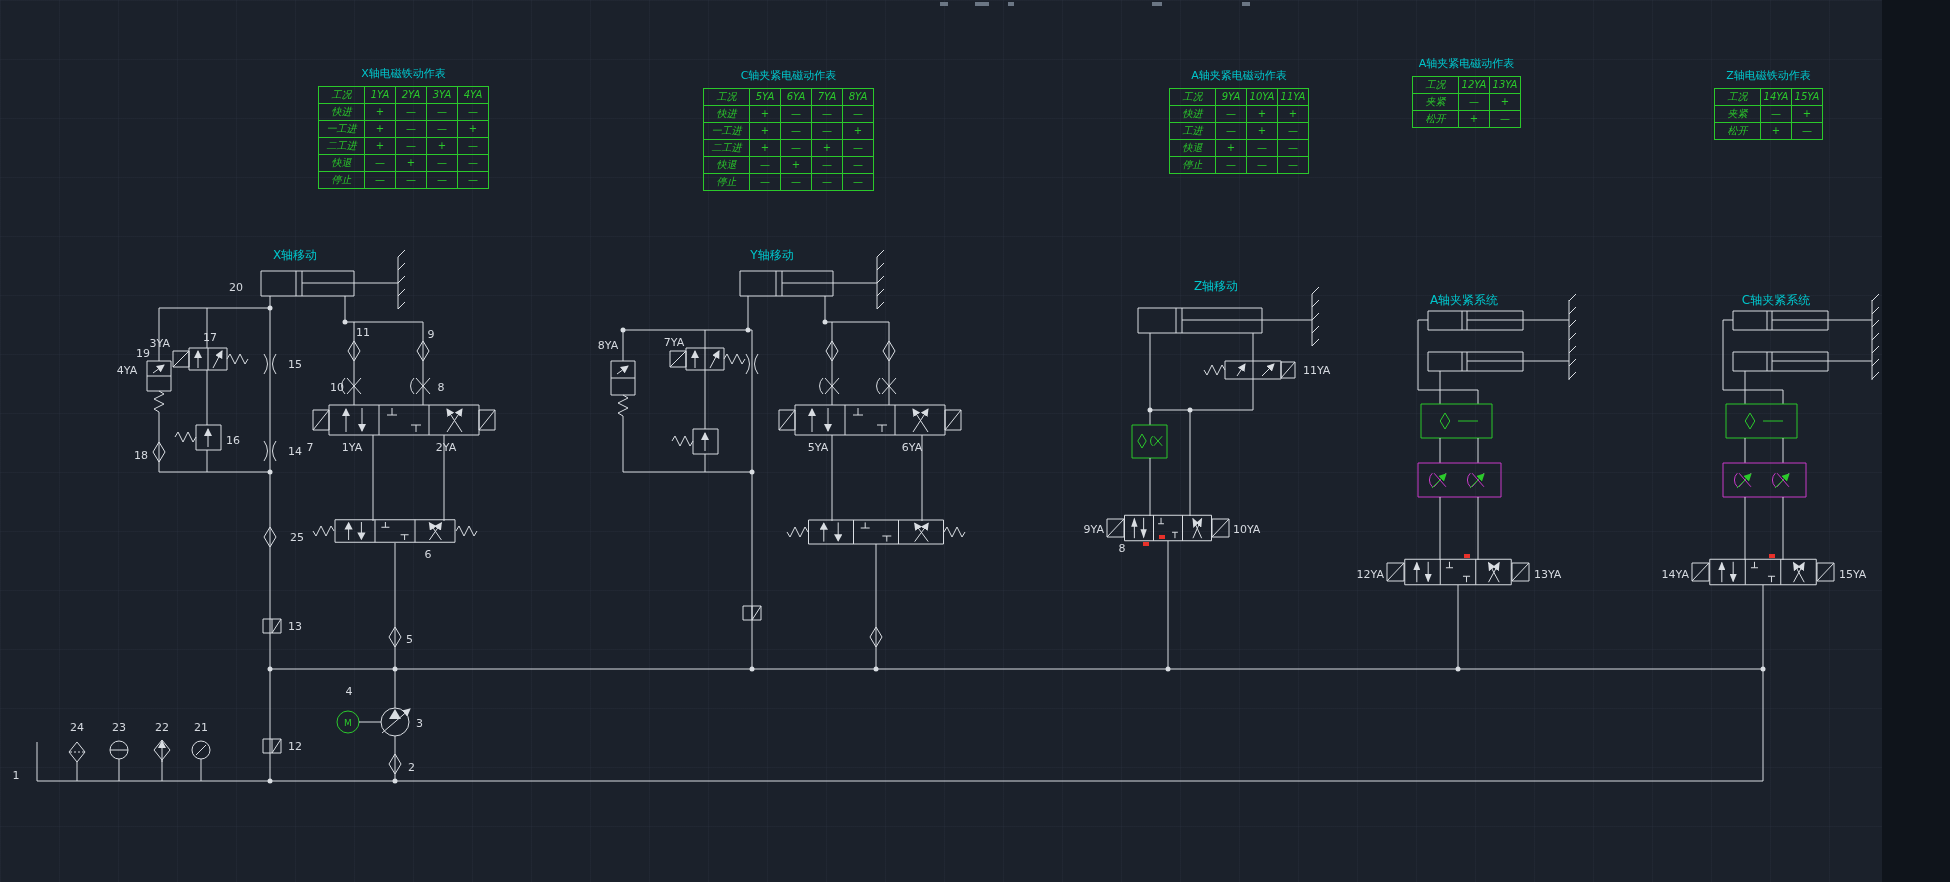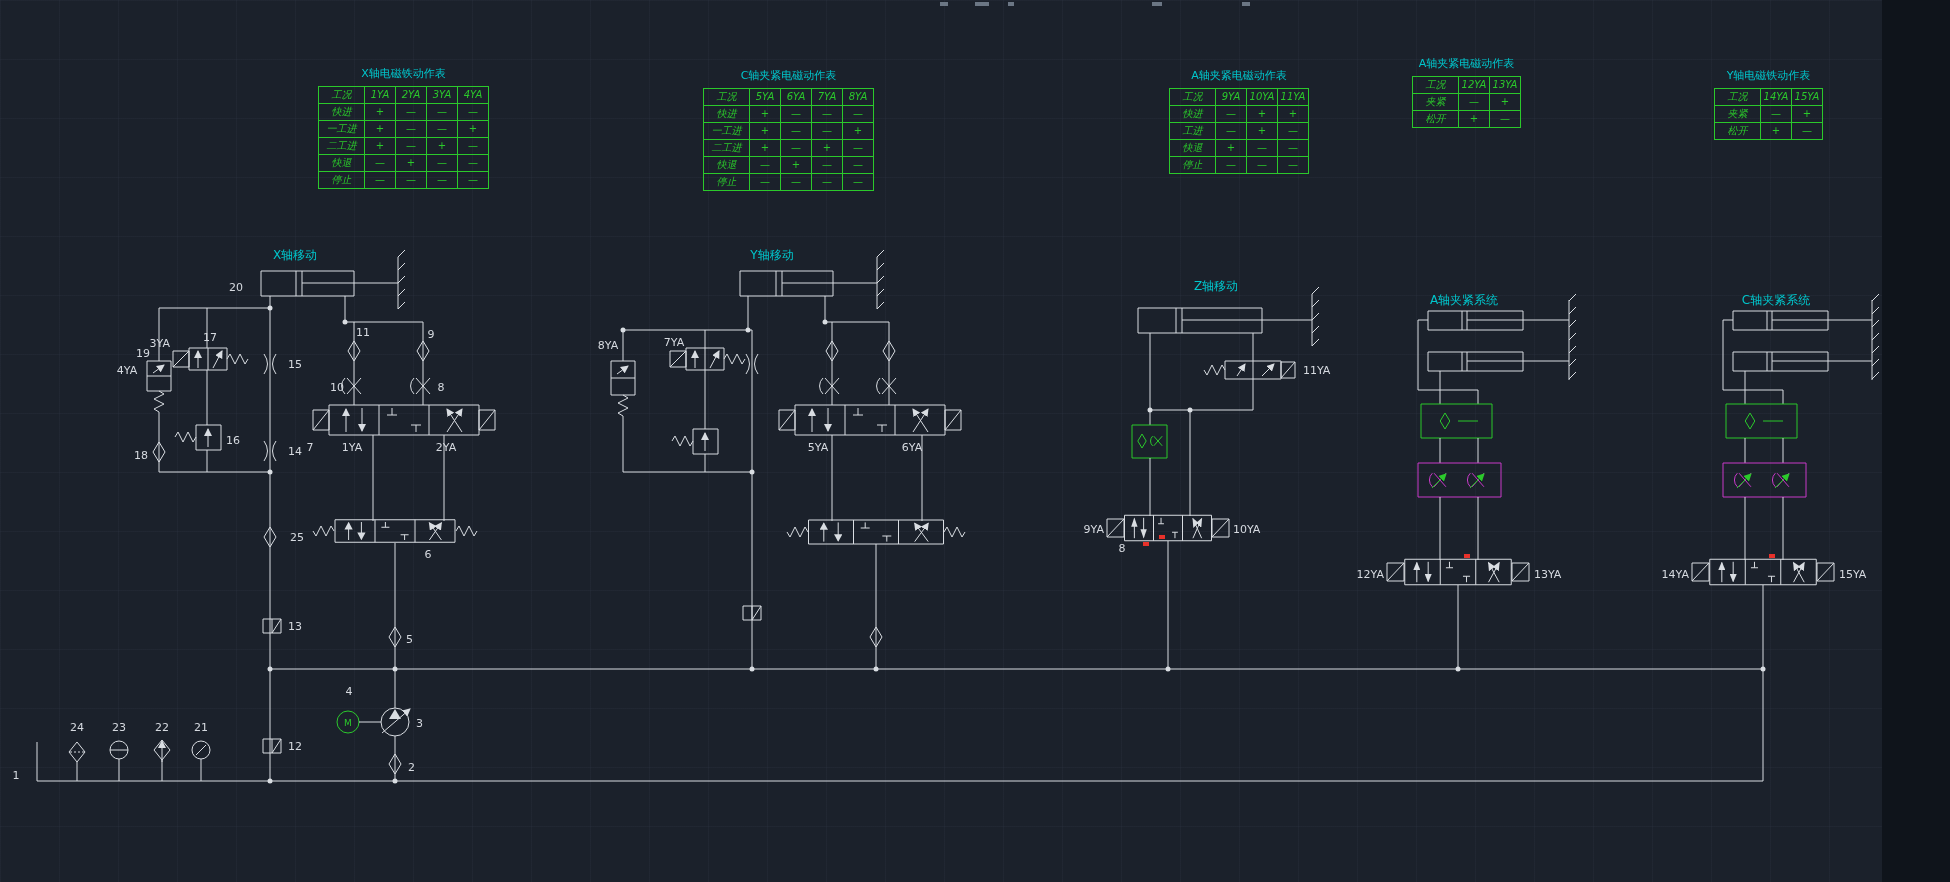--- a/index.html
+++ b/index.html
@@ -140,21 +140,21 @@
         <div class="tbl-cell">13YA</div>
         <div class="tbl-cell">夹紧</div>
         <div class="tbl-cell">—</div>
         <div class="tbl-cell">+</div>
         <div class="tbl-cell">松开</div>
         <div class="tbl-cell">+</div>
         <div class="tbl-cell">—</div>
       </div>
   </div>
   <div class="cad-table" style="left:1714px;top:88px">
-    <div class="tbl-title">Y轴电磁铁动作表</div>
+    <div class="tbl-title">Z轴电磁铁动作表</div>
     <div class="tbl-grid" style="grid-template-columns: 46px repeat(2, 31px);">
         <div class="tbl-cell">工况</div>
         <div class="tbl-cell">14YA</div>
         <div class="tbl-cell">15YA</div>
         <div class="tbl-cell">夹紧</div>
         <div class="tbl-cell">—</div>
         <div class="tbl-cell">+</div>
         <div class="tbl-cell">松开</div>
         <div class="tbl-cell">+</div>
         <div class="tbl-cell">—</div>

